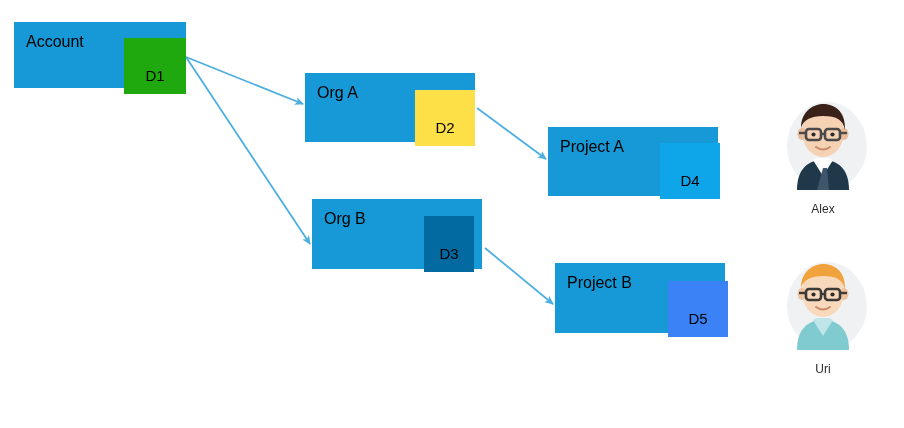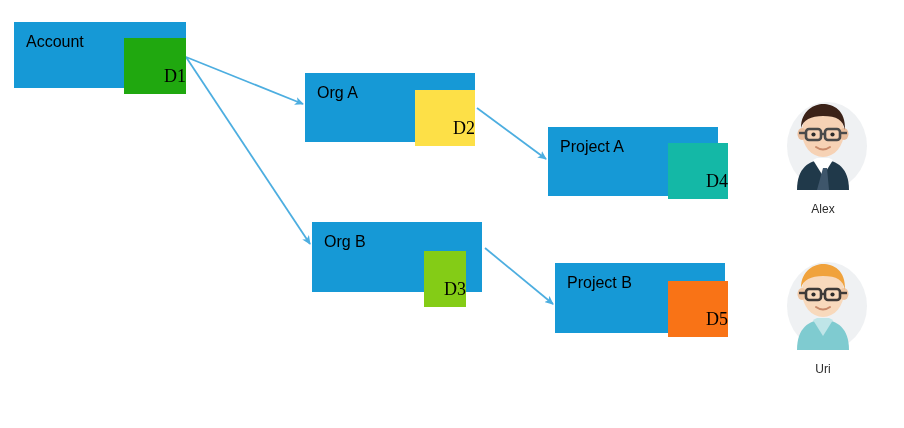--- a/index.html
+++ b/index.html
@@ -43,24 +43,23 @@
     top: 10px;
     color: #000000;
     font-size: 16px;
     line-height: 20px;
     white-space: nowrap;
   }
   .badge {
     position: absolute;
     background: #20A80F;
     color: #000000;
-    font-size: 18px;
+    font-size: 15px;
     line-height: 20px;
-    text-align: right;
-    font-family: Liberation Serif, serif;
+    text-align: center;
   }
   .badge span {
     position: absolute;
     left: 0;
     right: 0;
     top: 28px;
   }
   .person {
     position: absolute;
     width: 120px;
@@ -109,35 +108,35 @@
       <div class="node" style="left: 305px; top: 73px; width: 170px; height: 73px;">
         <div class="node-body" style="width: 170px; height: 69px; background: rgb(22, 153, 214);"></div>
         <div class="node-label">Org A</div>
         <div class="badge" style="left: 110px; top: 17px; width: 60px; height: 56px; background: #fde047;">
           <span>D2</span>
         </div>
       </div>
       <div class="node" style="left: 548px; top: 127px; width: 205px; height: 72px;">
         <div class="node-body" style="width: 170px; height: 69px; background: rgb(22, 153, 214);"></div>
         <div class="node-label">Project A</div>
-        <div class="badge" style="left: 120px; top: 16px; width: 60px; height: 56px; background: #14b8a6;">
+        <div class="badge" style="left: 112px; top: 16px; width: 60px; height: 56px; background: #0ea5e9;">
           <span>D4</span>
         </div>
       </div>
-      <div class="node" style="left: 312px; top: 222px; width: 170px; height: 73px;">
+      <div class="node" style="left: 312px; top: 199px; width: 170px; height: 73px;">
         <div class="node-body" style="width: 170px; height: 70px; background: rgb(22, 153, 214);"></div>
         <div class="node-label">Org B</div>
-        <div class="badge" style="left: 112px; top: 17px; width: 42px; height: 56px; background: #84cc16; margin-top: 12px;">
+        <div class="badge" style="left: 112px; top: 17px; width: 50px; height: 56px; background: #0369a1;">
           <span>D3</span>
         </div>
       </div>
       <div class="node" style="left: 555px; top: 263px; width: 200px; height: 74px;">
         <div class="node-body" style="width: 170px; height: 70px; background: rgb(22, 153, 214);"></div>
         <div class="node-label">Project B</div>
-        <div class="badge" style="left: 113px; top: 18px; width: 60px; height: 56px; background: #f97316;">
+        <div class="badge" style="left: 113px; top: 18px; width: 60px; height: 56px; background: #3b82f6;">
           <span>D5</span>
         </div>
       </div>
     </div>
 
   <div id="people-layer">
       <div class="person" style="left: 763px; top: 98px;">
         <div class="avatar"><svg width="92" height="92" viewBox="0 0 92 92" xmlns="http://www.w3.org/2000/svg">
             <ellipse cx="50" cy="48" rx="40" ry="44" fill="#ECEFF1" opacity="0.85"></ellipse>
             <path d="M20,92 C20,70 32,62 46,62 C60,62 72,70 72,92 Z" fill="#20394A"></path>

